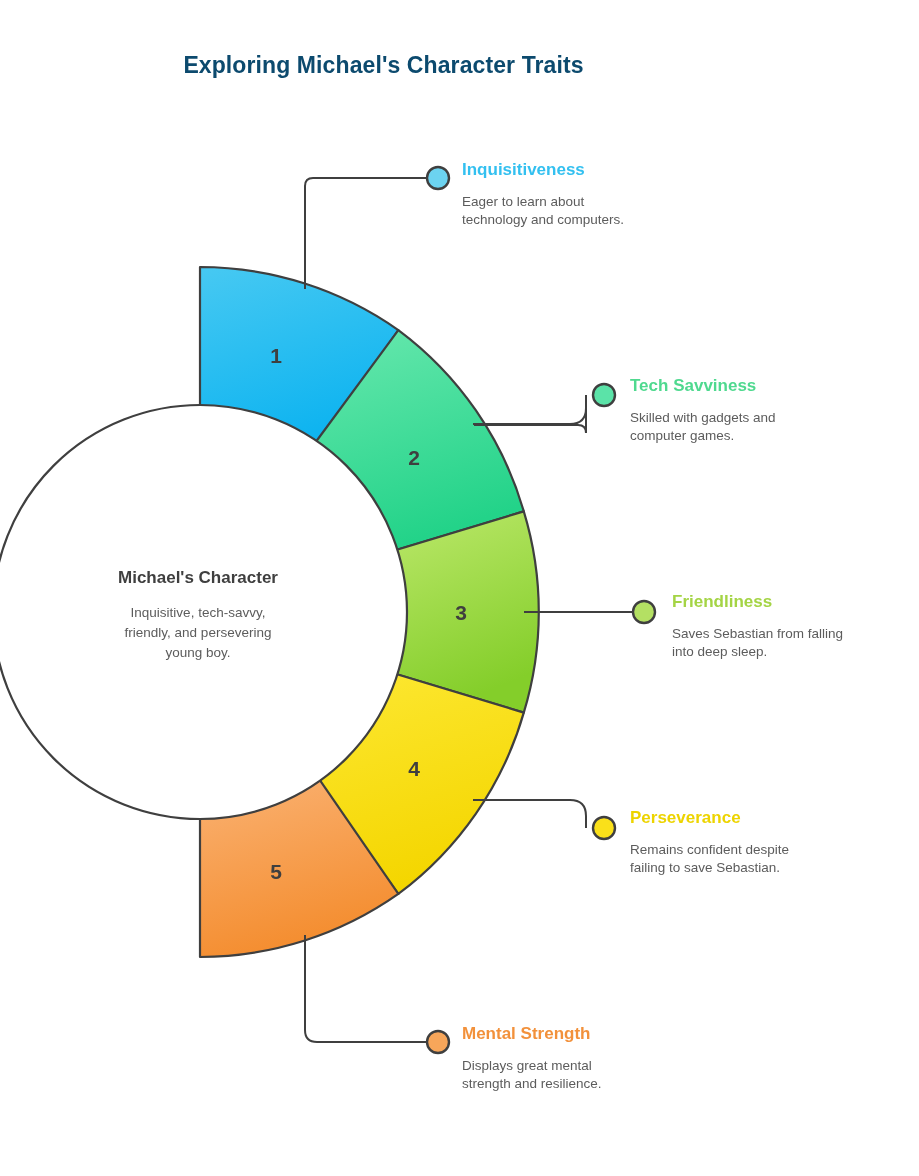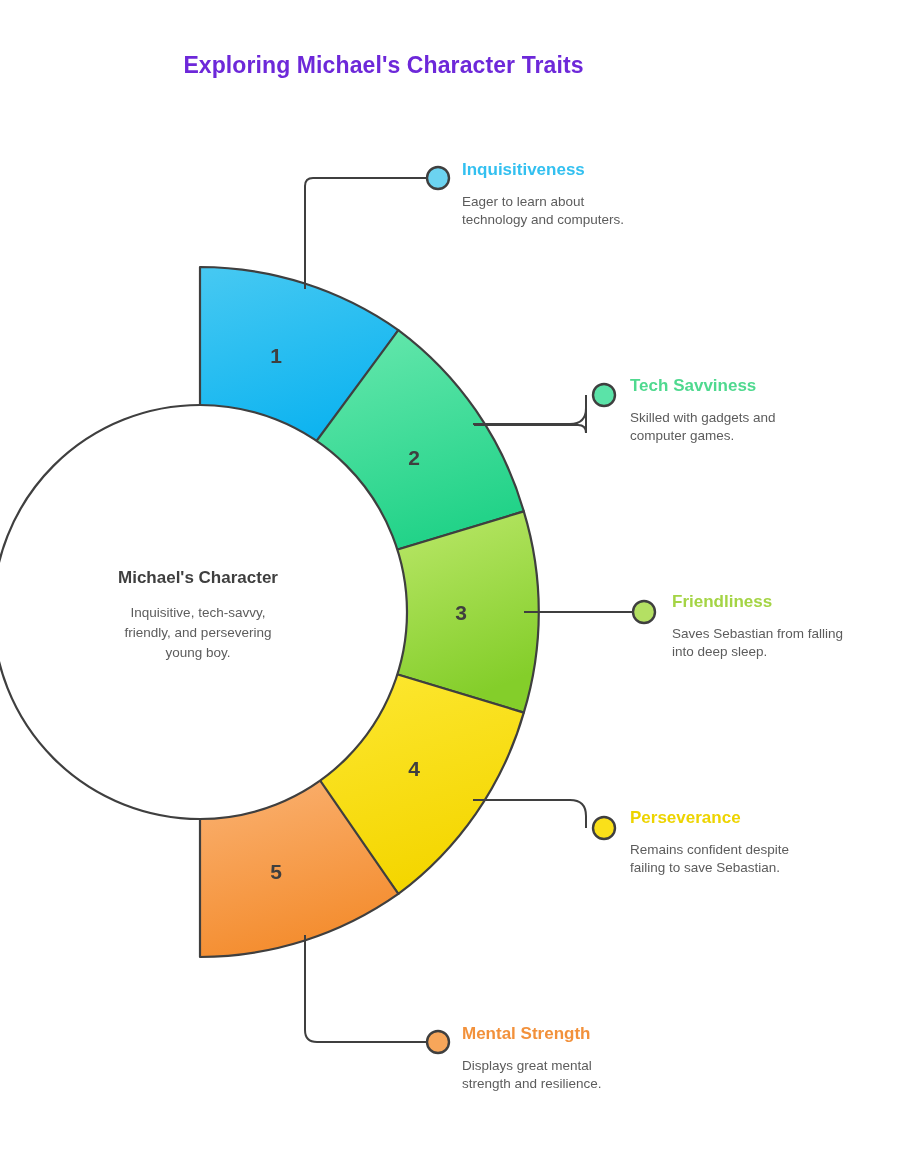--- a/index.html
+++ b/index.html
@@ -15,21 +15,21 @@
     overflow: hidden;
   }
   #page-title {
     position: absolute;
     top: 52px;
     left: 0;
     width: 767px;
     text-align: center;
     font-size: 23px;
     font-weight: bold;
-    color: #6d28d9;
+    color: #0c4a6e;
     letter-spacing: 0.1px;
   }
   #diagram {
     position: absolute;
     top: 0;
     left: 0;
   }
   .seg-num {
     font-family: "Liberation Sans", sans-serif;
     font-size: 21px;

